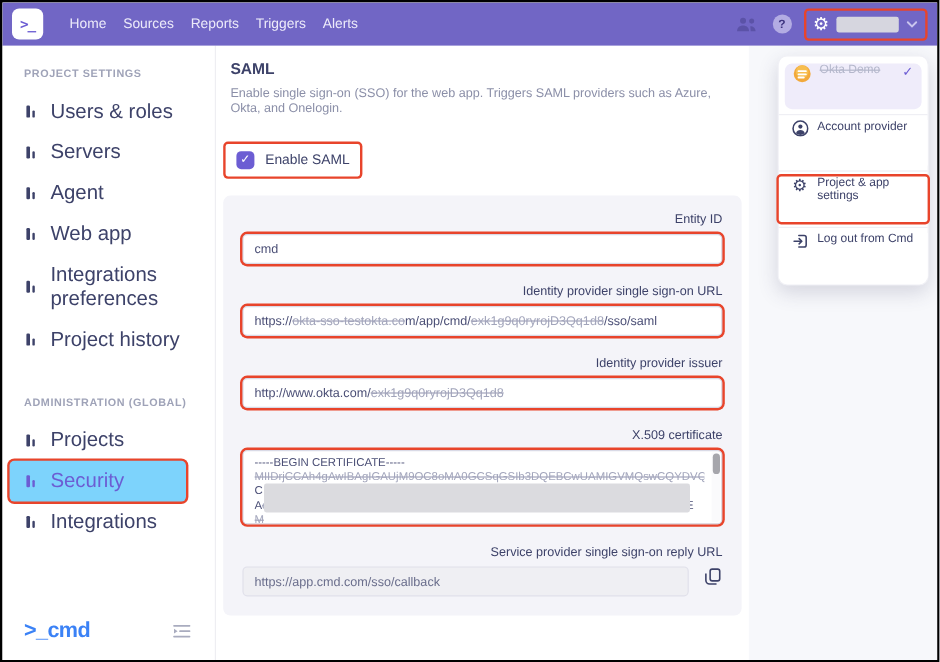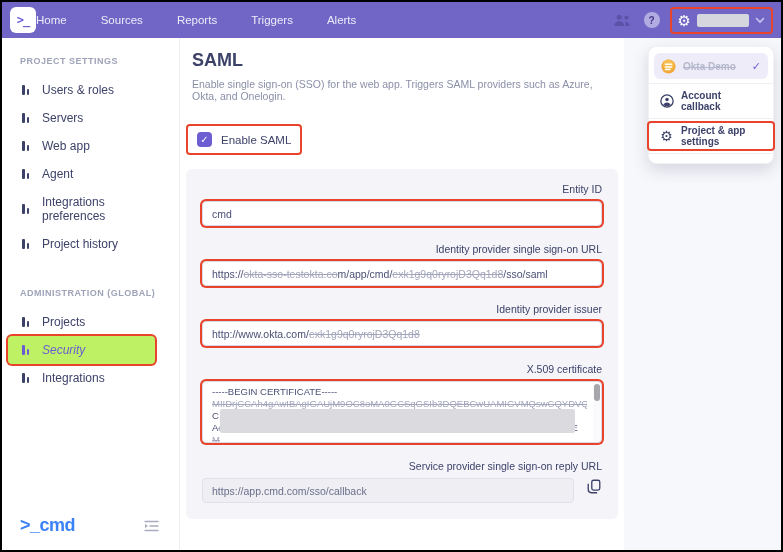--- a/index.html
+++ b/index.html
@@ -3,53 +3,53 @@
 <meta charset="utf-8">
 <style>
   html,body{margin:0;padding:0;background:#e9e9ee;}
   *{box-sizing:border-box;font-family:"Liberation Sans","DejaVu Sans",sans-serif;}
   .frame{position:relative;width:783px;height:552px;background:#fff;border:2px solid #000;overflow:hidden;}
 
   
   .topbar{position:absolute;left:0;top:0;right:0;height:36px;background:#7166C5;display:flex;align-items:center;z-index:5;}
   .logo{width:26px;height:26px;margin-left:8px;background:#fff;border-radius:6px;display:flex;align-items:center;justify-content:center;cursor:pointer;}
   .logo-glyph{color:#6C5DD3;font-weight:bold;font-size:12px;font-family:"DejaVu Sans Mono",monospace;letter-spacing:-1px;}
-  .nav{display:flex;gap:34px;}
+  .nav{display:flex;margin-left:22px;gap:14px;}
   .nav-item{color:#EDEBFA;font-size:11.5px;font-weight:500;cursor:pointer;}
   .topbar-right{margin-left:auto;display:flex;align-items:center;gap:12px;padding-right:10px;}
   .icon-people{display:flex;opacity:.55;cursor:pointer;}
   .icon-help{width:16px;height:16px;border-radius:50%;background:#B3ACE3;color:#3E3580;font-size:10px;font-weight:bold;display:flex;align-items:center;justify-content:center;cursor:pointer;}
   .user-menu{display:flex;align-items:center;gap:6px;padding:4px 6px;cursor:pointer;}
   .gear-white{color:#fff;font-size:15px;line-height:15px;}
   .redacted-blob{width:52px;height:13px;background:#D6D6DF;border-radius:2px;}
 
   
   .annotated{box-shadow:0 0 0 2px #E8442B;border-radius:2px;}
 
   
   .sidebar{position:absolute;left:0;top:36px;bottom:0;width:178px;background:#fff;border-right:1px solid #EEEEF2;padding-top:18px;z-index:2;}
   .sb-title{font-size:9px;font-weight:700;letter-spacing:.5px;color:#9FA3B8;margin:0 0 10px 18px;}
   .sb-section + .sb-section{margin-top:30px;}
   .sb-item{display:flex;align-items:center;margin:0 24px 0 6px;padding:7px 0 7px 14px;border-radius:4px;cursor:pointer;}
-  .sb-item.selected{background:#bef264;font-style:italic;}
+  .sb-item.selected{background:#7dd3fc;}
   .sb-item.selected .sb-label{color:#6C5DD3;}
   .sb-icon{display:inline-flex;align-items:flex-end;gap:2px;margin-right:13px;}
   .sb-icon i{display:block;width:2.5px;background:#3D4269;border-radius:1px;}
   .sb-icon i:first-child{height:10px;}
   .sb-icon i:last-child{height:6px;}
   .sb-item.selected .sb-icon i{background:#6C5DD3;}
-  .sb-label{font-size:12px;color:#3D4269;}
+  .sb-label{font-size:17px;color:#3D4269;}
   .sidebar-footer{position:absolute;left:18px;right:20px;bottom:14px;display:flex;align-items:center;justify-content:space-between;}
   .footer-logo{font-size:18px;font-weight:600;color:#3b82f6;letter-spacing:-.5px;}
   .collapse-icon{cursor:pointer;display:flex;}
 
   
   .main{position:absolute;left:178px;top:36px;right:0;bottom:0;background:#F7F8FB;}
   .content{position:absolute;left:0;top:0;bottom:0;width:444px;background:#fff;padding:12px 12px 0 12px;}
-  .page-title{margin:0;font-size:18px;font-weight:600;color:#3D4269;}
+  .page-title{margin:0;font-size:13px;font-weight:600;color:#3D4269;}
   .page-desc{margin:7px 0 0 0;font-size:10.5px;color:#8B8FA8;}
   .check-row{display:inline-flex;align-items:center;gap:9px;margin:24px 0 0 -4px;padding:6px 9px;cursor:pointer;}
   .checkbox{width:15px;height:15px;background:#6C5DD3;border-radius:4px;display:flex;align-items:center;justify-content:center;cursor:pointer;}
   .checkbox .mark{color:#fff;font-size:10px;line-height:10px;}
   .check-label{font-size:11.5px;color:#3D4269;font-weight:500;}
 
   .card{margin:16px -6px 0 -6px;background:#F4F4F9;border-radius:6px;padding:14px 16px 16px 16px;}
   .field-group{margin-bottom:17px;}
   .field-group:last-child{margin-bottom:0;}
   .field-label{font-size:10.5px;color:#3D4269;margin-bottom:6px;text-align:right;}
@@ -60,21 +60,21 @@
   .copy-btn{margin-left:12px;display:flex;cursor:pointer;flex:0 0 auto;}
 
   .cert-box{position:relative;height:62px;background:#fff;border:1px solid #D9DAE6;border-radius:4px;padding:4px 14px 0 9px;overflow:hidden;cursor:text;}
   .cert-line{font-size:9.5px;line-height:12px;color:#4B4F76;white-space:nowrap;overflow:hidden;}
   .cert-redaction{position:absolute;left:17px;top:27px;right:26px;height:24px;background:#DBDBDF;border-radius:2px;}
   .cert-scrollbar{position:absolute;top:1px;right:1px;bottom:1px;width:7px;background:#FAFAFC;border-radius:0 3px 3px 0;cursor:pointer;}
   .cert-thumb{position:absolute;top:1px;right:.5px;width:6px;height:17px;background:#A6A6AC;border-radius:3px;}
 
   
   .dropdown{position:absolute;left:646px;top:44px;width:126px;background:#fff;border:1px solid #F0F0F5;border-radius:8px;box-shadow:0 6px 16px rgba(60,60,100,.18);padding:5px 0;z-index:6;}
-  .dd-item{display:flex;align-items:center;gap:7px;height:26px;padding:0 10px;font-size:10px;font-weight:700;color:#3D4269;cursor:pointer;background:#fff;}
+  .dd-item{display:flex;align-items:flex-start;gap:7px;height:38px;padding:0 10px;font-size:10px;font-weight:400;color:#3D4269;cursor:pointer;background:#fff;}
   .dd-item.selected{margin:1px 5px;border-radius:6px;background:#EFECFA;padding:0 7px;}
   .dd-item.selected .dd-label{color:#B4B7CB;text-decoration:line-through;}
   .dd-check{margin-left:auto;color:#6C5DD3;font-size:11px;}
   .dd-divider{height:1px;background:#EFEFF4;margin:4px 0;}
   .dd-icon{display:flex;flex:0 0 auto;align-items:center;justify-content:center;width:15px;}
   .gear-glyph{color:#3D4269;font-size:14px;line-height:14px;}
 </style>
 </head>
 <body>
 
@@ -131,28 +131,28 @@
               <i></i>
               <i></i>
             </span>
             <span class="sb-label">Servers</span>
           </div>
           <div class="sb-item">
             <span class="sb-icon">
               <i></i>
               <i></i>
             </span>
+            <span class="sb-label">Agent</span>
+          </div>
+          <div class="sb-item">
+            <span class="sb-icon">
+              <i></i>
+              <i></i>
+            </span>
             <span class="sb-label">Web app</span>
-          </div>
-          <div class="sb-item">
-            <span class="sb-icon">
-              <i></i>
-              <i></i>
-            </span>
-            <span class="sb-label">Agent</span>
           </div>
           <div class="sb-item">
             <span class="sb-icon">
               <i></i>
               <i></i>
             </span>
             <span class="sb-label">Integrations preferences</span>
           </div>
           <div class="sb-item">
             <span class="sb-icon">
@@ -299,24 +299,36 @@
       </div>
       <div class="dd-divider"></div>
       <div class="dd-item">
         <span class="dd-icon">
           <svg width="14" height="14" viewBox="0 0 16 16">
             <circle cx="8" cy="8" r="7" fill="none" stroke="#3D4269" stroke-width="1.5"></circle>
             <circle cx="8" cy="6.3" r="2" fill="#3D4269"></circle>
             <path d="M3.8 12.6c.6-2 2.2-3 4.2-3s3.6 1 4.2 3a7 7 0 0 1-8.4 0z" fill="#3D4269"></path>
           </svg>
         </span>
-        <span class="dd-label">Account callback</span>
+        <span class="dd-label">Account provider</span>
       </div>
       <div class="dd-divider"></div>
       <div class="dd-item annotated">
         <span class="dd-icon">
           <span class="gear-glyph">⚙</span>
         </span>
         <span class="dd-label">Project &amp; app settings</span>
       </div>
       <div class="dd-divider"></div>
+      <div class="dd-item">
+        <span class="dd-icon">
+          <svg width="14" height="14" viewBox="0 0 16 16">
+            <g fill="none" stroke="#3D4269" stroke-width="1.5" stroke-linecap="round" stroke-linejoin="round">
+              <path d="M6.5 2.5h5a2 2 0 0 1 2 2v7a2 2 0 0 1-2 2h-5"></path>
+              <path d="M2 8h7"></path>
+              <path d="M6.8 5.5L9.3 8l-2.5 2.5"></path>
+            </g>
+          </svg>
+        </span>
+        <span class="dd-label">Log out from Cmd</span>
+      </div>
     </div>
 </div>
 
 </body></html>

